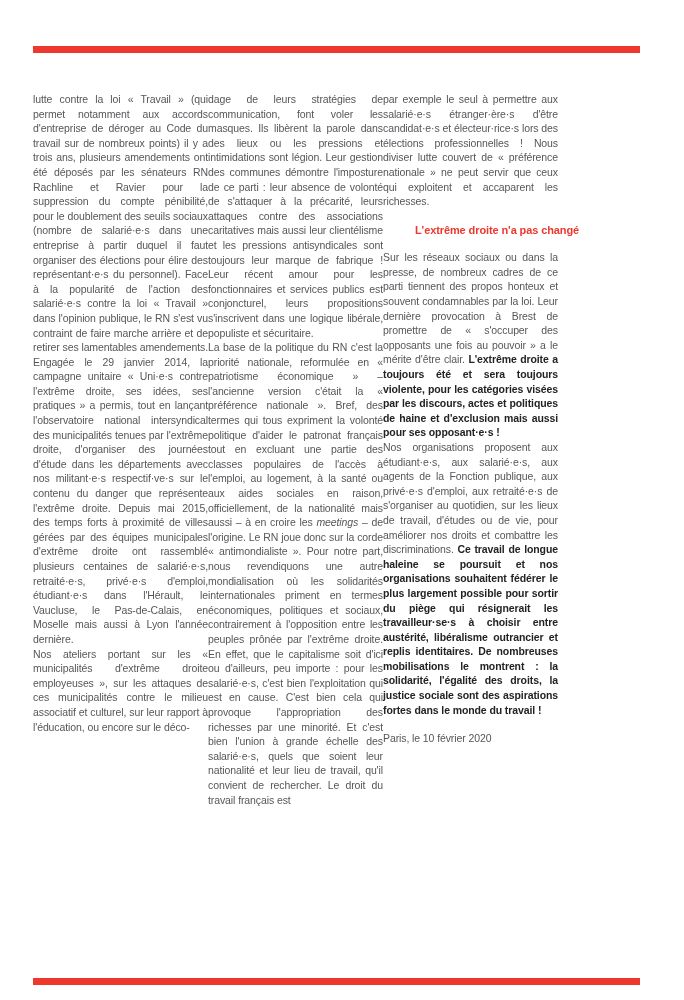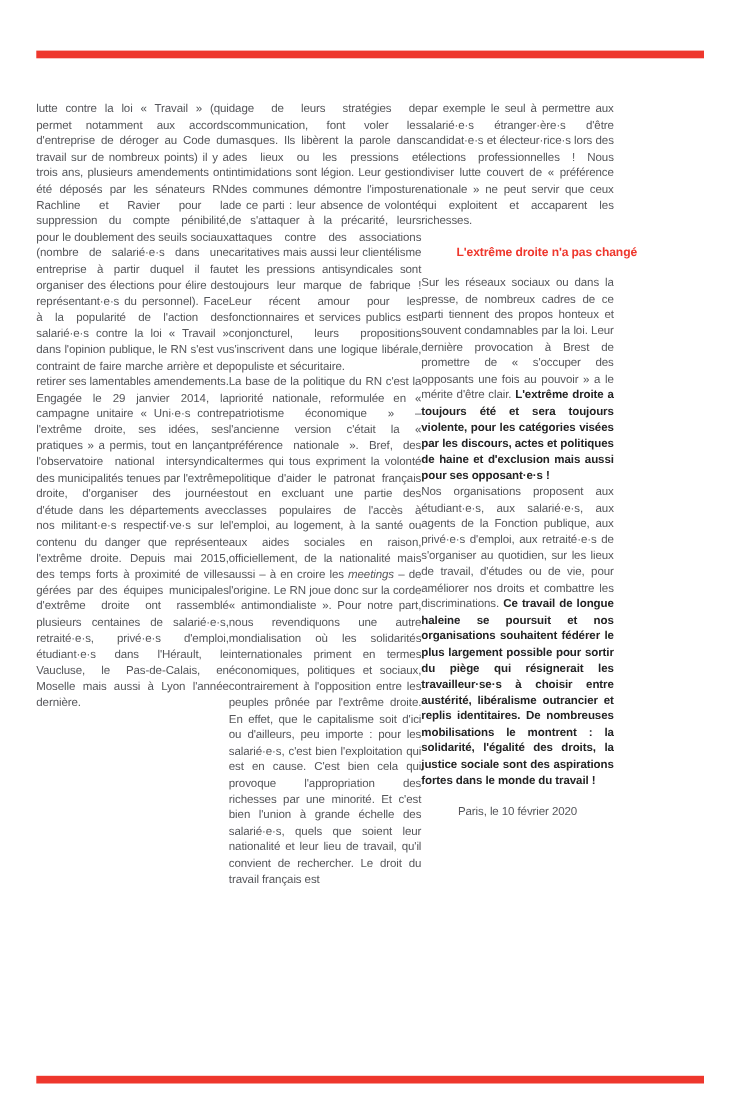--- a/index.html
+++ b/index.html
@@ -57,35 +57,36 @@
   .col h3.oneline { white-space: nowrap; padding-left: 32px; }
   .col strong {
     color: #232324;
     font-weight: bold;
   }
   .col em {
     font-style: italic;
   }
   .date-line {
     margin-top: 14px !important;
-    text-align: center;
+    text-align: left;
   }
 </style>
 </head>
 <body>
 
 <div class="page">
 
   <div class="rule top"></div>
 
   <div class="content">
 
     <div class="col">
       <p>lutte contre la loi « Travail » (qui permet notamment aux accords d'entreprise de déroger au Code du travail sur de nombreux points) il y a trois ans, plusieurs amendements ont été déposés par les sénateurs RN Rachline et Ravier pour la suppression du compte pénibilité, pour le doublement des seuils sociaux (nombre de salarié·e·s dans une entreprise à partir duquel il faut organiser des élections pour élire des représentant·e·s du personnel). Face à la popularité de l'action des salarié·e·s contre la loi « Travail » dans l'opinion publique, le RN s'est vu contraint de faire marche arrière et de retirer ses lamentables amendements.</p>
       <p>Engagée le 29 janvier 2014, la campagne unitaire « Uni·e·s contre l'extrême droite, ses idées, ses pratiques » a permis, tout en lançant l'observatoire national intersyndical des municipalités tenues par l'extrême droite, d'organiser des journées d'étude dans les départements avec nos militant·e·s respectif·ve·s sur le contenu du danger que représente l'extrême droite. Depuis mai 2015, des temps forts à proximité de villes gérées par des équipes municipales d'extrême droite ont rassemblé plusieurs centaines de salarié·e·s, retraité·e·s, privé·e·s d'emploi, étudiant·e·s dans l'Hérault, le Vaucluse, le Pas-de-Calais, en Moselle mais aussi à Lyon l'année dernière.</p>
+      <p>Nos ateliers portant sur les « municipalités d'extrême droite employeuses », sur les attaques de ces municipalités contre le milieu associatif et culturel, sur leur rapport à l'éducation, ou encore sur le déco-</p>
     </div>
 
     <div class="col">
       <p>dage de leurs stratégies de communication, font voler les masques. Ils libèrent la parole dans des lieux ou les pressions et intimidations sont légion. Leur gestion des communes démontre l'imposture de ce parti : leur absence de volonté de s'attaquer à la précarité, leurs attaques contre des associations caritatives mais aussi leur clientélisme et les pressions antisyndicales sont toujours leur marque de fabrique ! Leur récent amour pour les fonctionnaires et services publics est conjoncturel, leurs propositions s'inscrivent dans une logique libérale, populiste et sécuritaire.</p>
       <p><span>La base de la politique du RN c'est la priorité nationale, reformulée en « patriotisme économique » – l'ancienne version c'était la « préférence nationale ». Bref, des termes qui tous expriment la volonté politique d'aider le patronat français tout en excluant une partie des classes populaires de l'accès à l'emploi, au logement, à la santé ou aux aides sociales en raison, officiellement, de la nationalité mais aussi – à en croire les </span><em>meetings</em><span> – de l'origine. Le RN joue donc sur la corde « antimondialiste ». Pour notre part, nous revendiquons une autre mondialisation où les solidarités internationales priment en termes économiques, politiques et sociaux, contrairement à l'opposition entre les peuples prônée par l'extrême droite. En effet, que le capitalisme soit d'ici ou d'ailleurs, peu importe : pour les salarié·e·s, c'est bien l'exploitation qui est en cause. C'est bien cela qui provoque l'appropriation des richesses par une minorité. Et c'est bien l'union à grande échelle des salarié·e·s, quels que soient leur nationalité et leur lieu de travail, qu'il convient de rechercher. Le droit du travail français est</span></p>
     </div>
 
     <div class="col">
       <p>par exemple le seul à permettre aux salarié·e·s étranger·ère·s d'être candidat·e·s et électeur·rice·s lors des élections professionnelles ! Nous diviser lutte couvert de « préférence nationale » ne peut servir que ceux qui exploitent et accaparent les richesses.</p>
       <h3 class="oneline">L'extrême droite n'a pas changé</h3>

